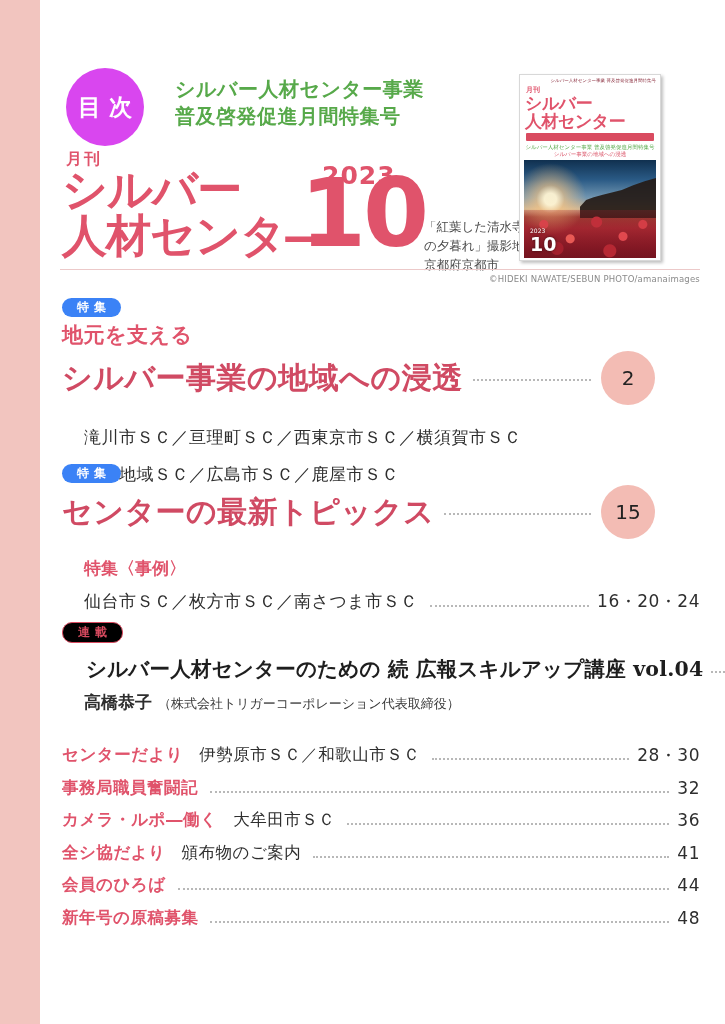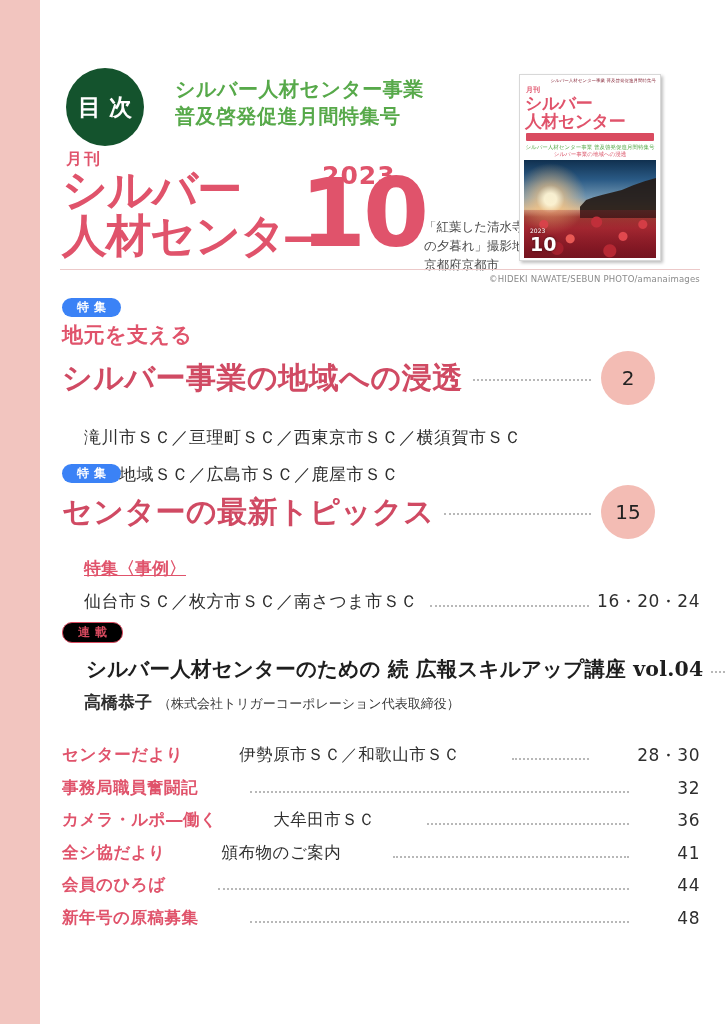--- a/index.html
+++ b/index.html
@@ -6,21 +6,21 @@
   html,body { width:725px; height:1024px; }
   body {
     font-family:"DejaVu Sans","Liberation Sans",sans-serif;
     background:#ffffff; position:relative; overflow:hidden; color:#2e2e2e;
   }
   .stripe { position:absolute; left:0; top:0; width:40px; height:1024px; background:#f2c5bf; }
 
   
   .toc-circle {
     position:absolute; left:66px; top:68px; width:78px; height:78px; border-radius:50%;
-    background:#14532d; color:#fff; display:flex; align-items:center; justify-content:center;
+    background:#d946ef; color:#fff; display:flex; align-items:center; justify-content:center;
     font-size:23px; font-weight:bold; letter-spacing:8px; text-indent:8px;
   }
   .issue-theme {
     position:absolute; left:175px; top:76px; color:#57a94a; font-weight:bold;
     font-size:20px; line-height:1.35; letter-spacing:0.5px;
   }
   .mag-prefix { position:absolute; left:66px; top:149px; color:#e0536b; font-size:16px; font-weight:bold; letter-spacing:2px; }
   .mag-title {
     position:absolute; left:62px; top:167px; color:#e0536b; font-weight:bold;
     font-size:45px; line-height:1.02; letter-spacing:-1px;
@@ -86,40 +86,40 @@
   .head-title {
     font-family:"DejaVu Serif","Liberation Serif",serif; font-weight:bold;
     font-size:30px; color:#d04a63; letter-spacing:0.5px; white-space:nowrap;
   }
   .head-leader { flex:1; border-bottom:2px dotted #b8b8b8; margin:0 10px; position:relative; top:2px; min-width:20px; }
   .page-circle {
     width:54px; height:54px; border-radius:50%; background:#f3bcb4; flex:0 0 54px;
     display:flex; align-items:center; justify-content:center; font-size:20px; color:#222; font-weight:500;
   }
   .feature-lines { margin:14px 0 0 22px; font-size:17px; line-height:2.15; color:#2e2e2e; letter-spacing:0.5px; }
-  .sub-label { margin:18px 0 0 22px; color:#e0536b; font-size:17px; font-weight:bold;text-decoration:underline; }
+  .sub-label { margin:18px 0 0 22px; color:#e0536b; font-size:17px; font-weight:bold; }
   .case-row { display:flex; align-items:center; margin:10px 0 0 22px; width:616px; font-size:17px; }
   .case-text { white-space:nowrap; letter-spacing:0.5px; }
   .row-leader { flex:1; border-bottom:2px dotted #b8b8b8; margin:0 8px 0 12px; position:relative; top:4px; min-width:14px; }
   .row-page { white-space:nowrap; color:#2e2e2e; font-size:17px; letter-spacing:0.5px; }
 
   
   .serial { position:absolute; left:62px; top:621px; }
   .serial-title-row { display:flex; align-items:center; margin:12px 0 0 24px; }
   .serial-title {
     font-family:"DejaVu Serif","Liberation Serif",serif; font-weight:600; font-size:20.5px;
     color:#1e1e1e; white-space:nowrap; letter-spacing:0.2px;
   }
   .serial-leader { width:46px; border-bottom:2px dotted #b8b8b8; margin:0 8px; position:relative; top:3px; }
   .serial-author { margin:8px 0 0 22px; font-size:17px; font-weight:bold; color:#2e2e2e; }
   .serial-author-note { font-size:13px; font-weight:normal; color:#3a3a3a; }
 
   
   .toc-list { position:absolute; left:62px; top:744px; width:638px; }
-  .toc-row { display:flex; align-items:center; height:22px; margin-bottom:10.5px;gap:40px; }
+  .toc-row { display:flex; align-items:center; height:22px; margin-bottom:10.5px; }
   .toc-label { color:#e0536b; font-weight:bold; font-size:16.5px; white-space:nowrap; letter-spacing:0.5px; }
   .toc-text { margin-left:16px; font-size:16.5px; white-space:nowrap; letter-spacing:0.5px; color:#2e2e2e; }
   .toc-text:empty { display:none; }
 </style>
 </head>
 <body>
 
 <div class="stripe"></div>
 
 <div class="toc-circle">目次</div>

